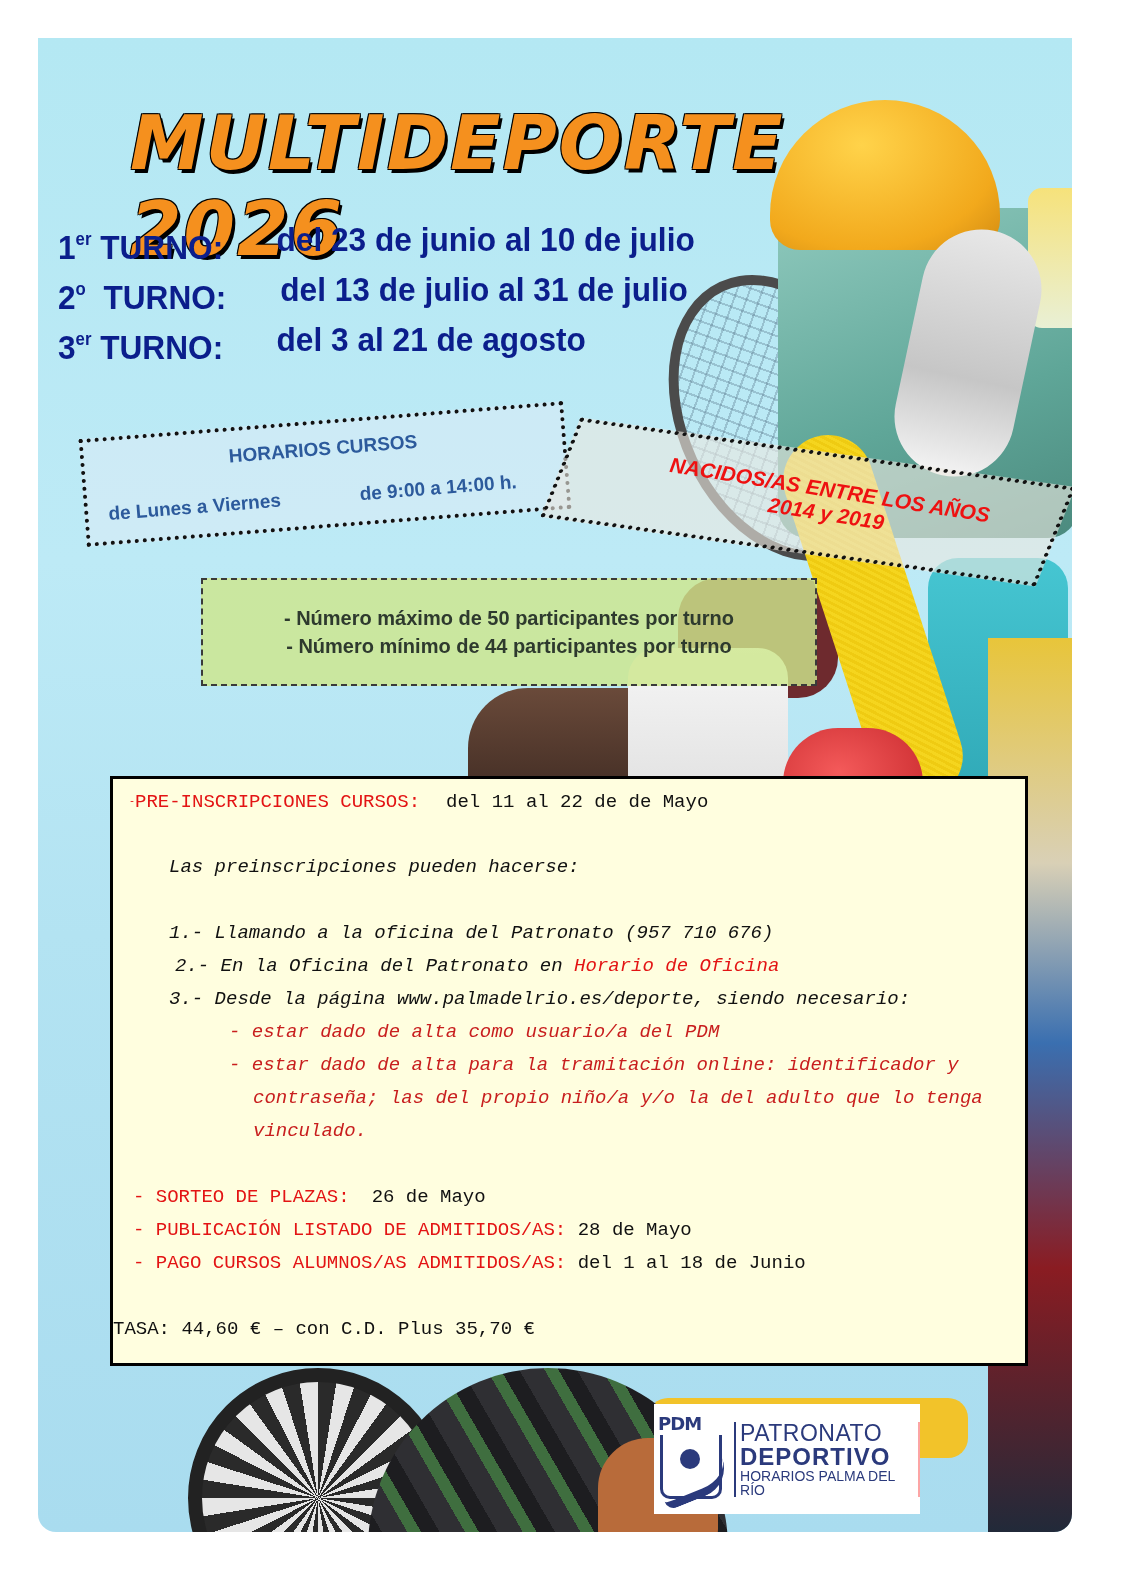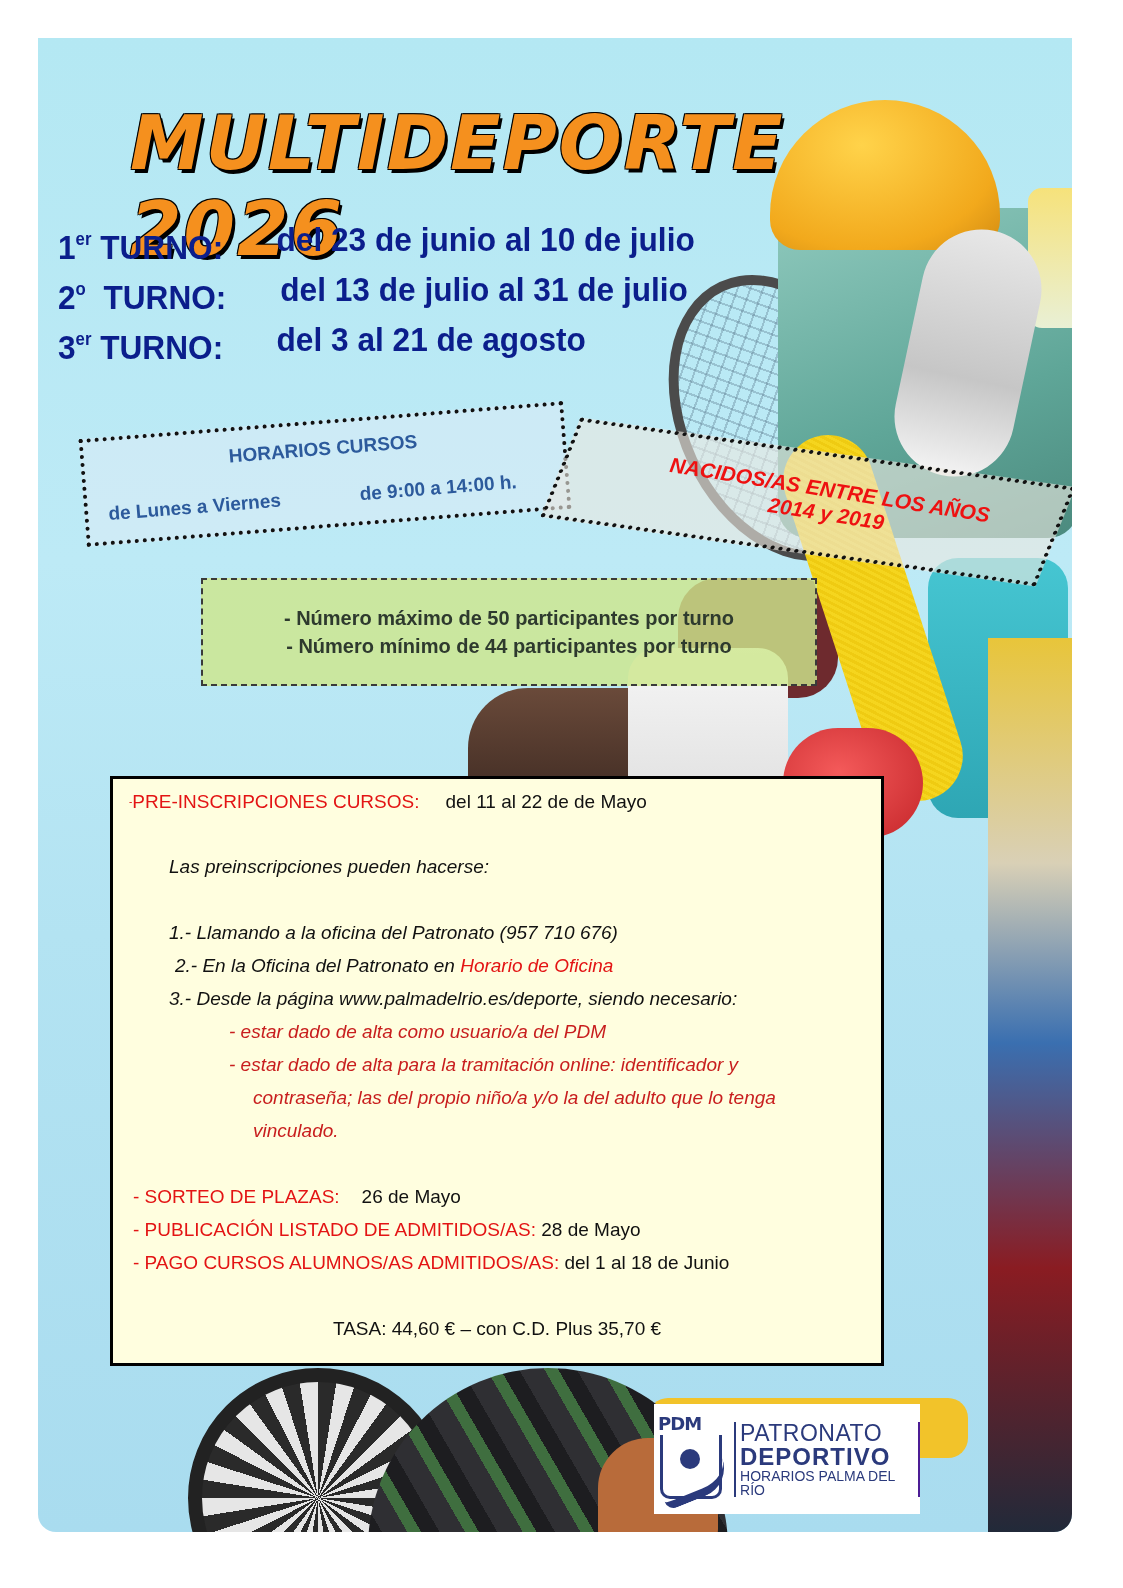--- a/index.html
+++ b/index.html
@@ -92,59 +92,59 @@
   
   .participantes {
     position: absolute; left: 163px; top: 540px; width: 616px; height: 108px;
     border: 2px dashed #3a3a3a; background: rgba(205, 230, 140, 0.82); z-index: 5;
     display: flex; flex-direction: column; justify-content: center; align-items: center;
     color: #2e3a2e; font-weight: bold; font-size: 20px; line-height: 28px;
   }
 
   
   .info {
-    position: absolute; left: 72px; top: 738px; width: 774px; height: 590px;
+    position: absolute; left: 72px; top: 738px; width: 918px; height: 590px;
     background: #fffedf; border: 3px solid #000; z-index: 5;
-    font-family: Liberation Sans, sans-serif; font-size: 19px; color: #111;
+    font-family: Liberation Mono, monospace; font-size: 19px; color: #111;
   }
   .info .row { position: absolute; white-space: nowrap; }
   .red { color: #e31414; }
   .darkred { color: #c81e1e; font-style: italic; }
   .ital { font-style: italic; }
   .info .r-pre { left: 16px; top: 12px; }
   .info .r-pre .small-dash { font-size: 10px; vertical-align: 3px; }
   .info .r-intro { left: 56px; top: 77px; }
   .info .r-1 { left: 56px; top: 143px; }
   .info .r-2 { left: 62px; top: 176px; }
   .info .r-3 { left: 56px; top: 209px; }
   .info .r-3a { left: 116px; top: 242px; }
   .info .r-3b { left: 116px; top: 275px; }
   .info .r-3c { left: 140px; top: 308px; }
   .info .r-3d { left: 140px; top: 341px; }
   .info .r-sorteo { left: 20px; top: 407px; }
   .info .r-pub { left: 20px; top: 440px; }
   .info .r-pago { left: 20px; top: 473px; }
-  .info .r-tasa { left: 0; right: 0; top: 539px; text-align: center; }
+  .info .r-tasa { left: 0; right: 0; top: 539px; }
   .gap1 { display: inline-block; width: 26px; }
   .gap2 { display: inline-block; width: 22px; }
 
   
   .logo {
     position: absolute; left: 616px; top: 1366px; width: 266px; height: 110px;
     background: #ffffff; z-index: 6; display: flex; align-items: center; padding-left: 2px;
   }
   .logo-mark { width: 76px; height: 92px; position: relative; }
   .logo-mark .pdm { position: absolute; top: 0; left: 2px; font-family: "DejaVu Sans", sans-serif;
     font-weight: bold; font-size: 18px; color: #2b3a7c; letter-spacing: -1px; }
   .logo-mark .shield { position: absolute; top: 22px; left: 4px; width: 62px; height: 64px;
     border: 3px solid #2b3a7c; border-top: none; border-radius: 0 0 10px 10px; }
   .logo-mark .ball { position: absolute; top: 36px; left: 24px; width: 20px; height: 20px; border-radius: 50%; background: #2b3a7c; }
   .logo-mark .swoosh { position: absolute; top: 56px; left: 4px; width: 70px; height: 30px;
     border-bottom: 8px solid #2b3a7c; border-radius: 0 0 60px 20px; transform: rotate(-22deg); }
-  .logo-text { margin-left: 6px; border-left: 2px solid #2b3a7c; border-right: 2px solid #4c1d95;
+  .logo-text { margin-left: 6px; border-left: 2px solid #2b3a7c; border-right: 2px solid #fca5a5;
     padding: 0 4px; color: #2b3a7c; line-height: 1; }
   .logo-text .l1 { font-size: 23px; letter-spacing: 0.5px; }
   .logo-text .l2 { font-size: 24px; font-weight: bold; letter-spacing: 1px; }
   .logo-text .l3 { font-size: 14px; }
 </style>
 </head>
 <body>
 
 <div class="poster">
   <div class="collage">

